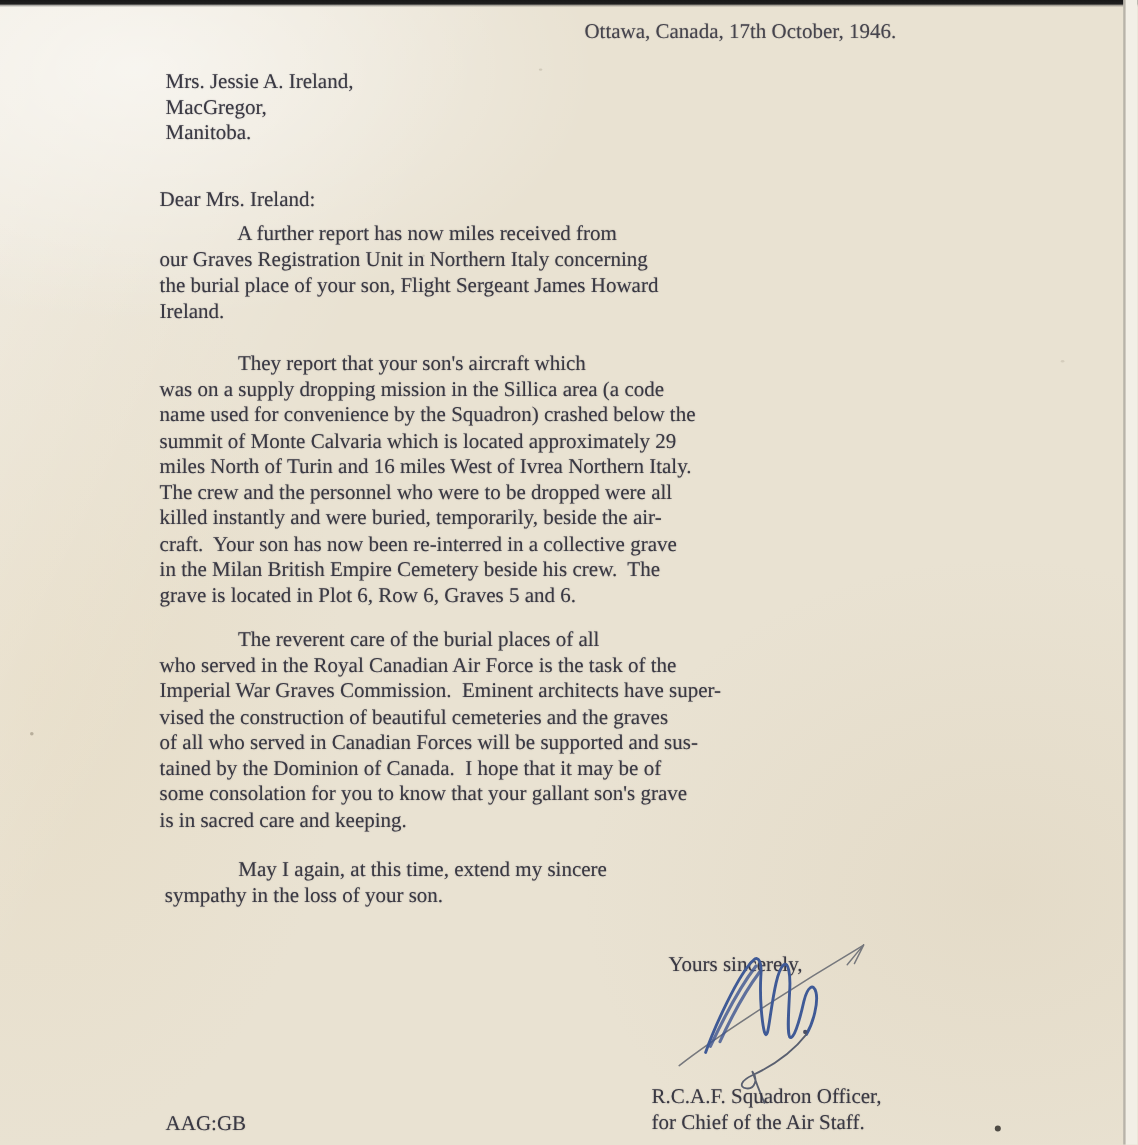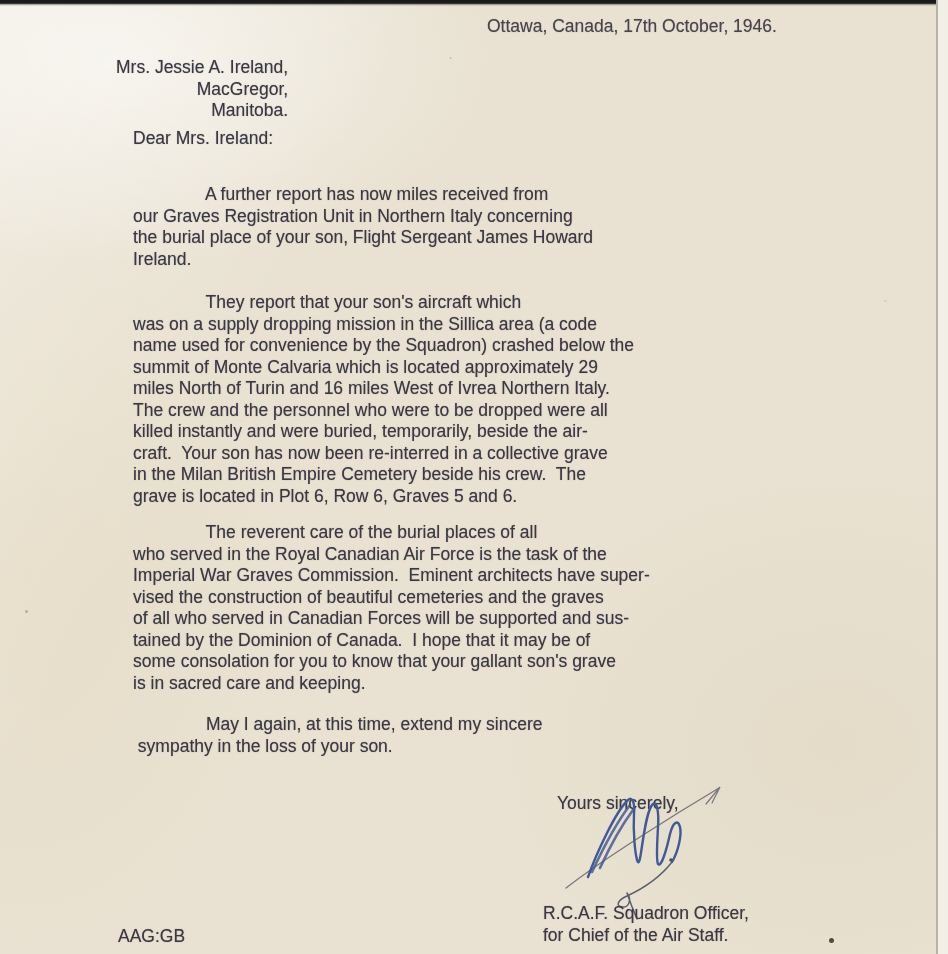--- a/index.html
+++ b/index.html
@@ -33,38 +33,38 @@
   .scan-right-edge {
     position: absolute;
     left: 936px; top: 0;
     width: 12px; height: 954px;
     background: #f2efe6;
     border-left: 2px solid rgba(125,120,108,0.5);
     box-sizing: border-box;
   }
   .type {
     position: absolute;
-    font-family: Liberation Sans, sans-serif;
+    font-family: Liberation Serif, serif;
     font-size: 17.5px;
     line-height: 21.5px;
     color: #3a3943;
     white-space: pre;
     letter-spacing: 0;
     text-shadow: 0 0 1px rgba(55,53,65,0.5);
   }
   .date-line      { left: 487px; top: 16px;  opacity: 0.93; }
-  .recipient      { left: 116px; top: 57px; text-align: right; }
-  .salutation     { left: 133px; top: 128px; }
+  .recipient      { left: 138px; top: 57px; }
+  .salutation     { left: 133px; top: 156px; }
   .para-1         { left: 133px; top: 184px; }
   .para-2         { left: 133px; top: 292px; }
   .para-3         { left: 133px; top: 522px; }
   .para-4         { left: 133px; top: 714px; }
   .closing        { left: 557px; top: 793px; }
   .signer-block   { left: 543px; top: 903px; }
-  .reference      { left: 118px; top: 926px; }
+  .reference      { left: 138px; top: 926px; }
   .signature-svg {
     position: absolute;
     left: 540px; top: 772px;
     width: 200px; height: 160px;
   }
   .speck {
     position: absolute;
     border-radius: 50%;
     background: rgba(110,100,80,0.4);
   }

